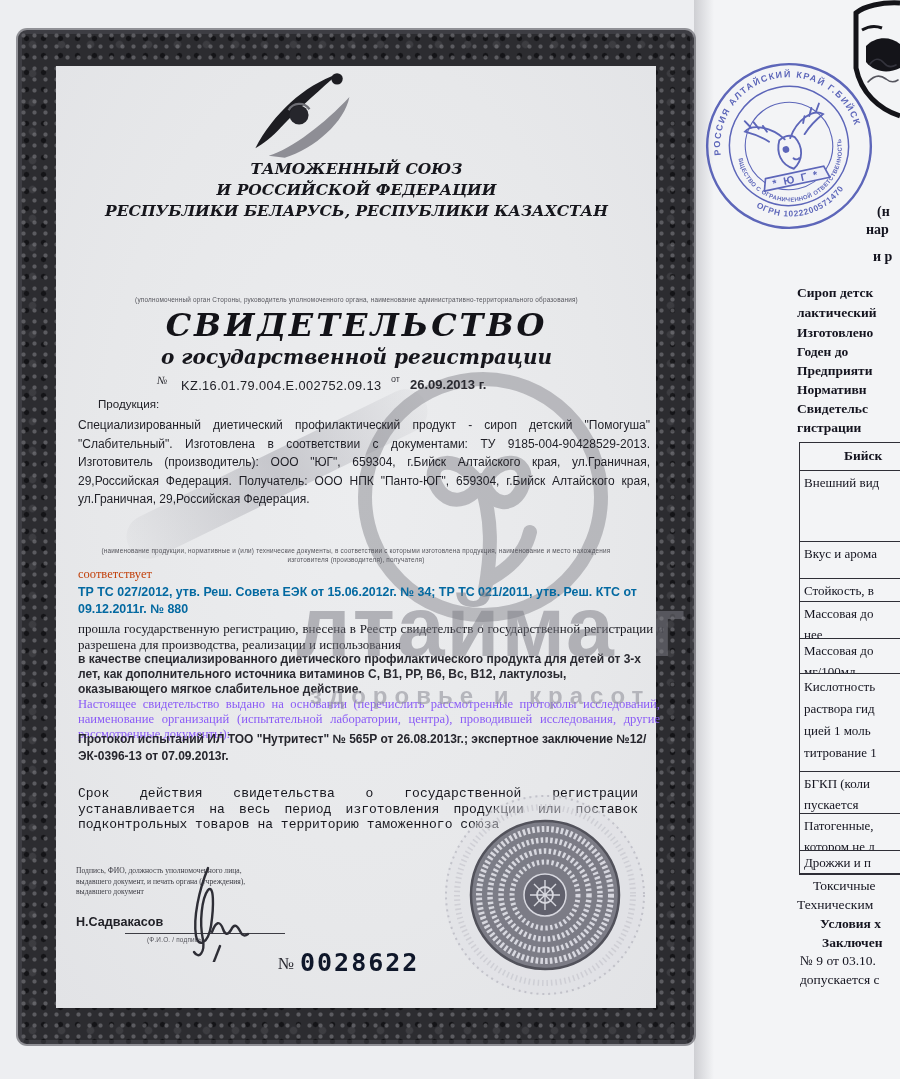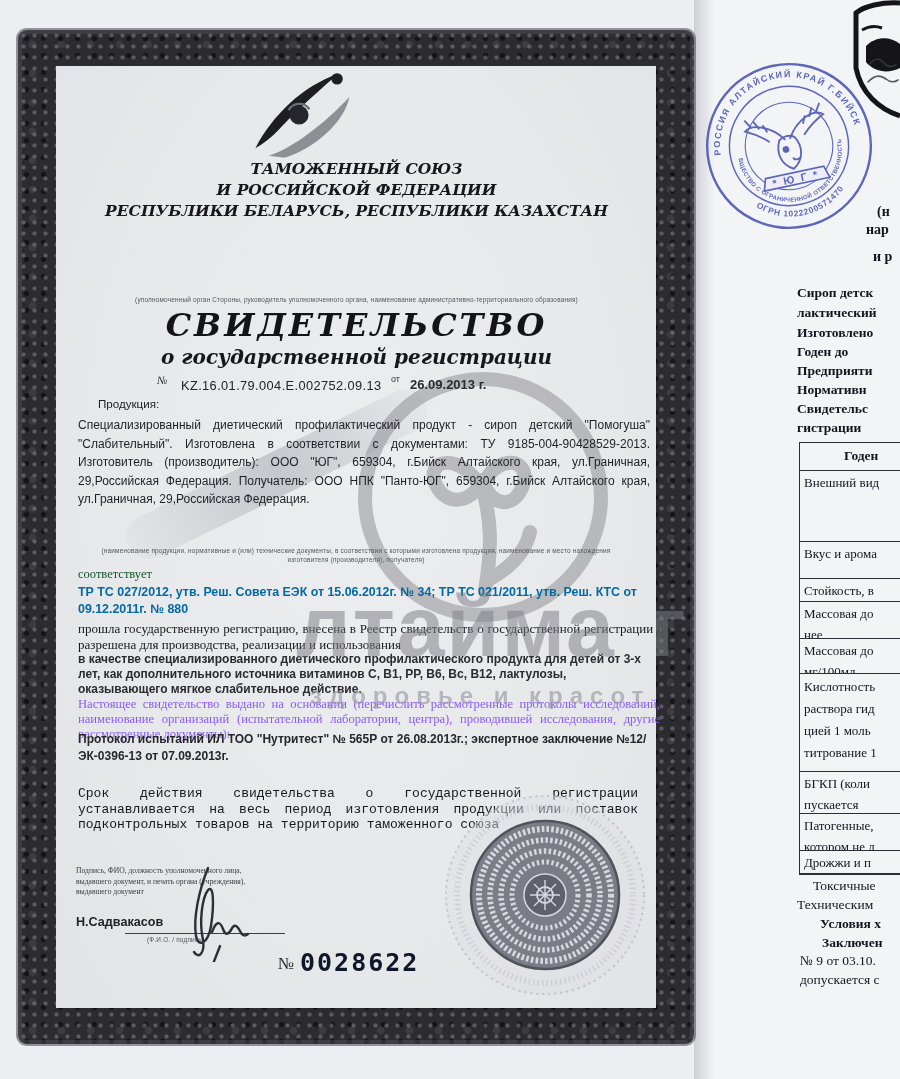--- a/index.html
+++ b/index.html
@@ -93,21 +93,21 @@
     <span class="abs ser" style="left:157px;top:374px;font-size:11px;font-style:italic;color:#2a2a30;">№</span>
     <span class="abs san" style="left:181px;top:378px;font-size:12.8px;letter-spacing:.4px;color:#222228;">KZ.16.01.79.004.E.002752.09.13</span>
     <span class="abs san" style="left:391px;top:374px;font-size:9px;color:#33333a;">от</span>
     <span class="abs san" style="left:410px;top:377px;font-size:13px;font-weight:bold;color:#2a2a31;">26.09.2013 г.</span>
 
     <div class="abs san" style="left:78px;top:397px;font-size:11.6px;color:#222228;margin-left:20px;">Продукция:</div>
     <div class="abs san jus" style="left:78px;top:416px;width:572px;font-size:12px;line-height:18.5px;color:#1f1f26;">Специализированный диетический профилактический продукт - сироп детский "Помогуша" "Слабительный". Изготовлена в соответствии с документами: ТУ 9185-004-90428529-2013. Изготовитель (производитель): ООО "ЮГ", 659304, г.Бийск Алтайского края, ул.Граничная, 29,Российская Федерация.  Получатель: ООО НПК "Панто-ЮГ", 659304, г.Бийск Алтайского края, ул.Граничная, 29,Российская Федерация.</div>
 
     <div class="abs ctr tiny" style="left:95px;top:547px;width:522px;line-height:8.6px;">(наименование продукции, нормативные и (или) технические документы, в соответствии с которыми изготовлена продукция, наименование и место нахождения изготовителя (производителя), получателя)</div>
 
-    <div class="abs ser" style="left:78px;top:567px;font-size:12.5px;color:#14532d;">соответствует</div>
+    <div class="abs ser" style="left:78px;top:567px;font-size:12.5px;color:#c2410c;">соответствует</div>
     <div class="abs san" style="left:78px;top:584px;width:582px;font-size:12.4px;font-weight:bold;line-height:17px;color:#0369a1;">ТР ТС 027/2012, утв. Реш. Совета ЕЭК от 15.06.2012г. № 34; ТР ТС 021/2011, утв. Реш. КТС от 09.12.2011г. № 880</div>
 
     <div class="abs ser jus" style="left:78px;top:621px;width:586px;font-size:13px;line-height:15.5px;color:#17171e;">прошла государственную регистрацию, внесена в Реестр свидетельств о государственной регистрации и разрешена для производства, реализации и использования</div>
 
     <div class="abs san" style="left:78px;top:652px;width:576px;font-size:12px;font-weight:bold;line-height:15px;color:#2a2a31;">в качестве специализированного диетического профилактического продукта для детей от 3-х лет, как дополнительного источника витаминов С, В1, РР, В6, Вс, В12, лактулозы, оказывающего мягкое слабительное действие.</div>
 
     <div class="abs ser jus" style="left:78px;top:697px;width:582px;font-size:12.6px;line-height:14.8px;color:#8b5cf6;">Настоящее свидетельство выдано на основании (перечислить рассмотренные протоколы исследований, наименование организаций (испытательной лаборатории, центра), проводившей исследования, другие рассмотренные документы):</div>
 
     <div class="abs san" style="left:78px;top:731px;width:582px;font-size:12px;font-weight:bold;line-height:16.5px;color:#26262d;">Протокол испытаний ИЛ ТОО "Нутритест" № 565Р от 26.08.2013г.; экспертное заключение №12/ЭК-0396-13 от 07.09.2013г.</div>
 
@@ -212,21 +212,21 @@
   <div class="abs rp rp-line" style="left:797px;top:285px;">Сироп детск</div>
   <div class="abs rp rp-line" style="left:797px;top:305px;">лактический</div>
   <div class="abs rp rp-line" style="left:797px;top:325px;">Изготовлено</div>
   <div class="abs rp rp-line" style="left:797px;top:344px;">Годен до</div>
   <div class="abs rp rp-line" style="left:797px;top:363px;">Предприяти</div>
   <div class="abs rp rp-line" style="left:797px;top:382px;">Нормативн</div>
   <div class="abs rp rp-line" style="left:797px;top:401px;">Свидетельс</div>
   <div class="abs rp rp-line" style="left:797px;top:420px;">гистрации</div>
 
   <div class="abs rp" id="rp-table">
-    <div class="rp-th"><span>Годен</span></div>
+    <div class="rp-th"><span>Бийск</span></div>
     <div class="rp-tr" style="height:71px;">
         <span>Внешний вид</span>
       </div>
     <div class="rp-tr" style="height:37px;">
         <span>Вкус и арома</span>
       </div>
     <div class="rp-tr" style="height:23px;">
         <span>Стойкость, в</span>
       </div>
     <div class="rp-tr" style="height:37px;">

